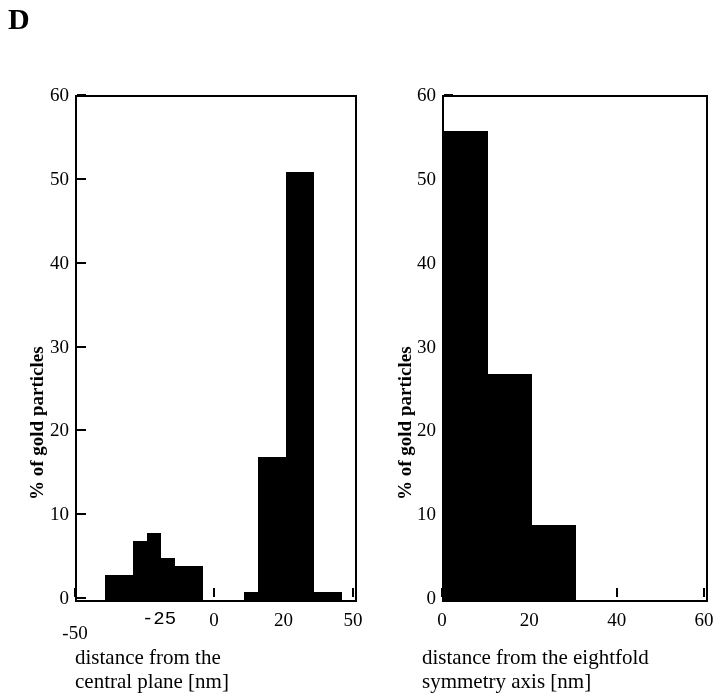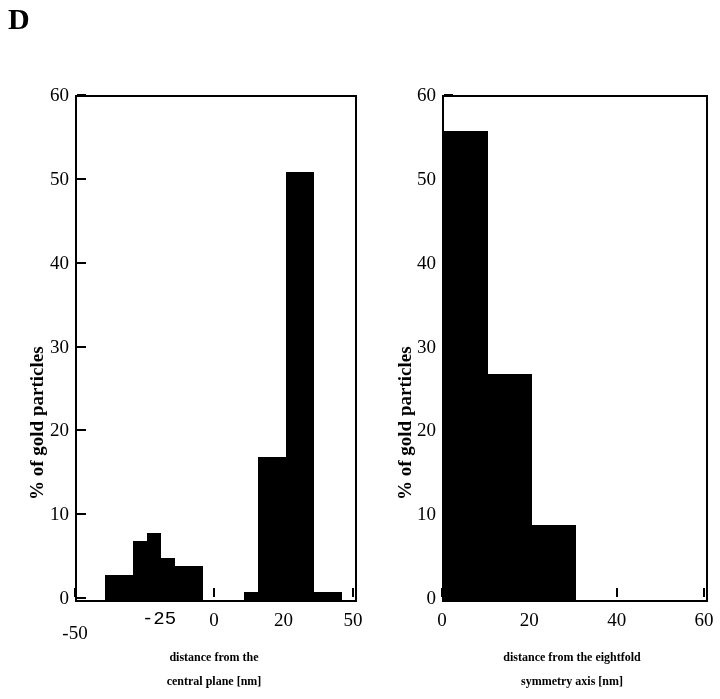--- a/index.html
+++ b/index.html
@@ -87,23 +87,23 @@
     font-family: "Liberation Serif", serif;
     font-weight: bold;
     font-size: 19px;
     white-space: nowrap;
     transform-origin: 0 0;
     transform: rotate(-90deg);
   }
   .xlabel {
     position: absolute;
     font-family: "Liberation Serif", serif;
-    font-weight: bold;
-    font-size: 12px;
-    text-align: center;
+    font-weight: normal;
+    font-size: 21px;
+    text-align: left;
     line-height: 24px;
     white-space: pre-line;
   }
 </style>
 </head>
 <body>
 
 <div id="figure">
 
   <div class="panel-letter">D</div>

